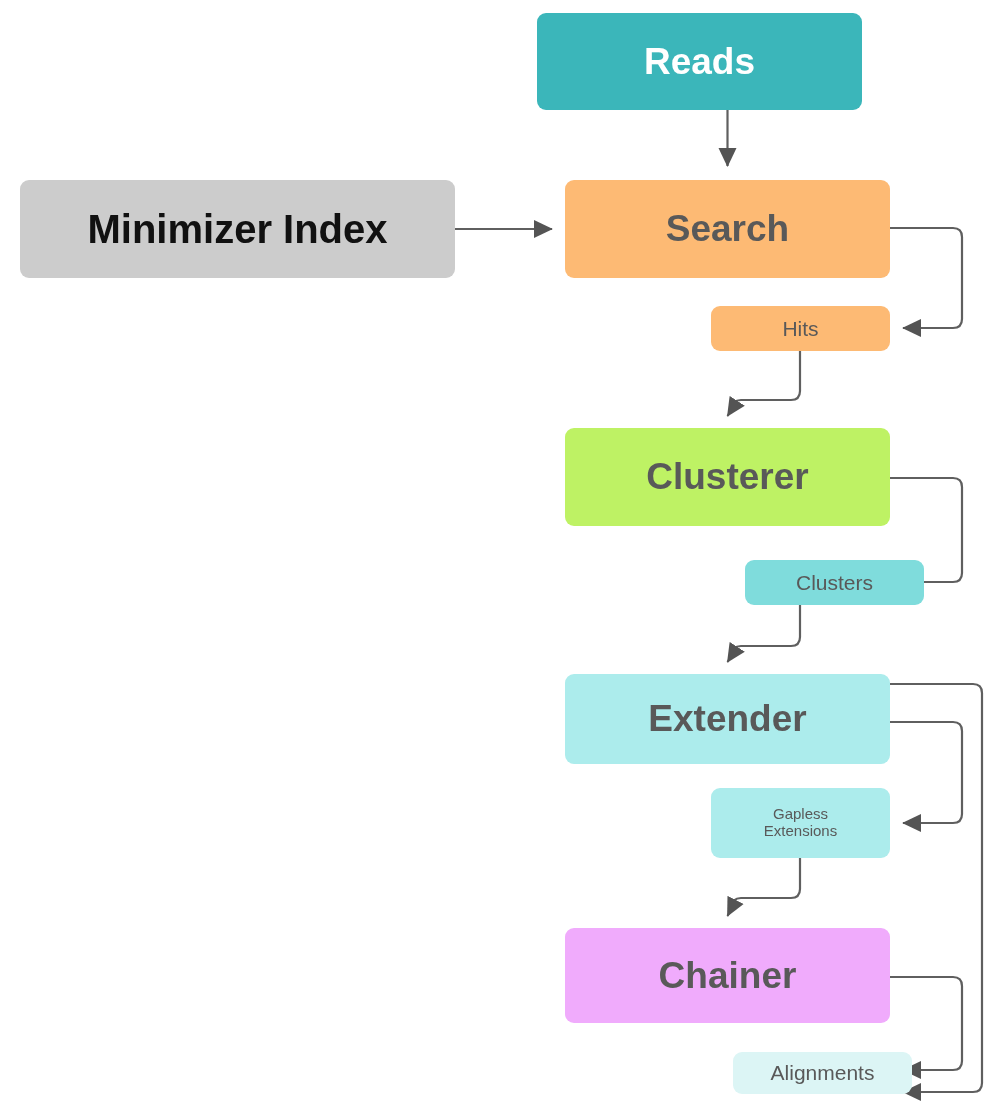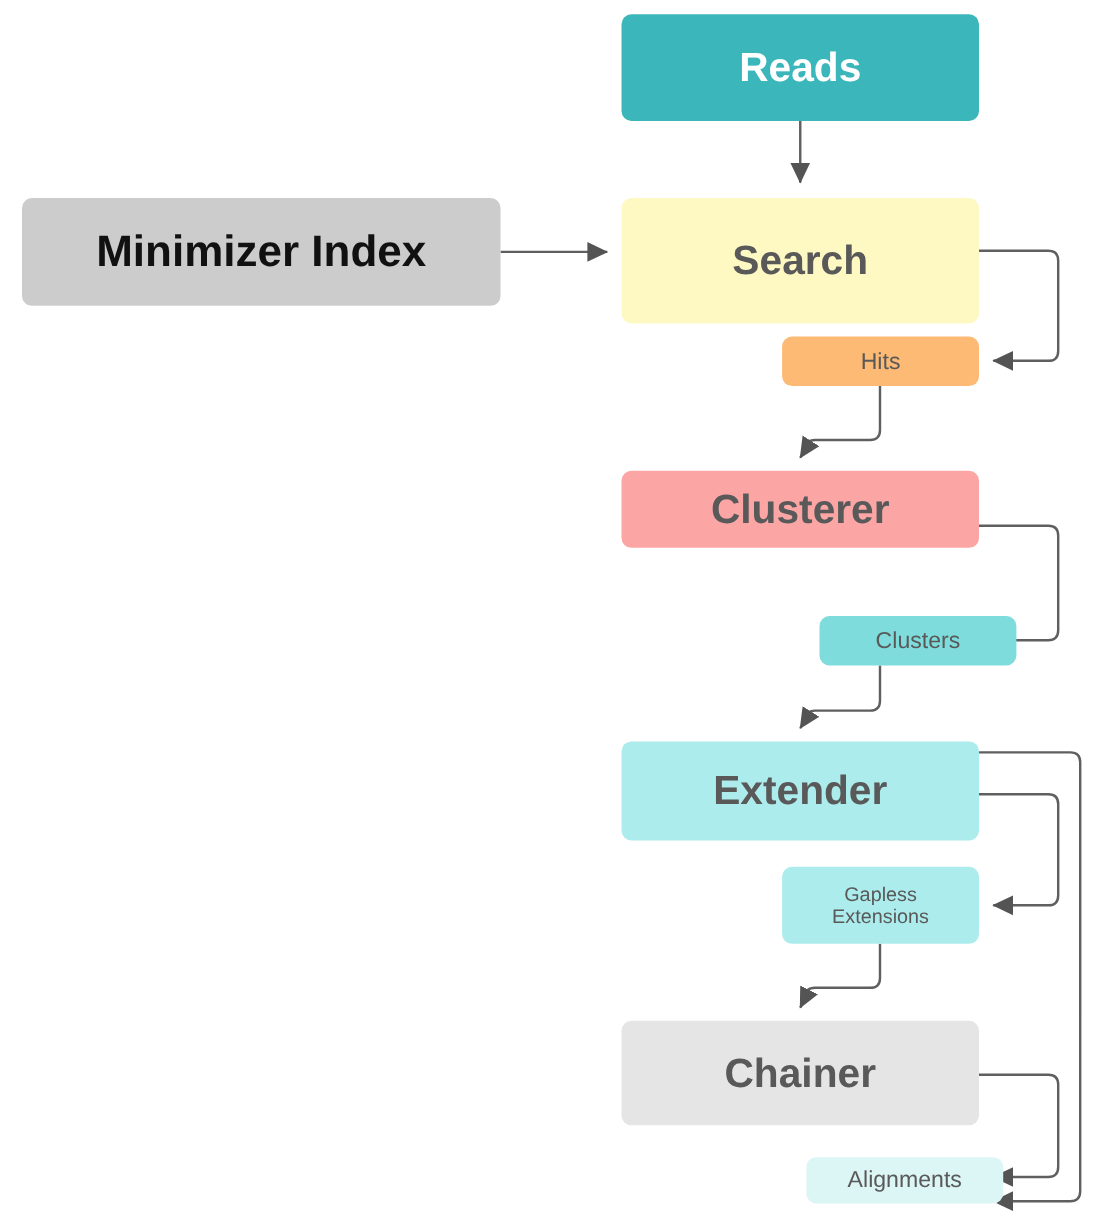--- a/index.html
+++ b/index.html
@@ -75,54 +75,54 @@
       <path d="M890,722 L953,722 Q962,722 962,731 L962,814 Q962,823 953,823 L903,823"></path>
 
       <path d="M890,684 L973,684 Q982,684 982,693 L982,1083 Q982,1092 973,1092 L903,1092"></path>
 
       <path d="M800,858 L800,889 Q800,898 791,898 L741,898 Q732,898 732,907 L727.5,916"></path>
 
       <path d="M890,977 L953,977 Q962,977 962,986 L962,1061 Q962,1070 953,1070 L903,1070"></path>
     </g>
   </svg>
 
-  <div class="node stage" style="left:565px; top:13px; width:325px; height:97px; background:#3bb6ba; color:#ffffff; font-size:37px;">
+  <div class="node stage" style="left:537px; top:13px; width:325px; height:97px; background:#3bb6ba; color:#ffffff; font-size:37px;">
     <span class="node-label">Reads</span>
   </div>
 
   <div class="node stage" style="left:20px; top:180px; width:435px; height:98px; background:#cccccc; color:#111111; font-size:40px;">
     <span class="node-label">Minimizer Index</span>
   </div>
 
-  <div class="node stage" style="left:565px; top:180px; width:325px; height:114px; background:#fef9c3; color:#595959; font-size:37px;">
+  <div class="node stage" style="left:565px; top:180px; width:325px; height:98px; background:#fdba74; color:#595959; font-size:37px;">
     <span class="node-label">Search</span>
   </div>
 
   <div class="node artifact" style="left:711px; top:306px; width:179px; height:45px; background:#fdba74; color:#595959; font-size:21px;">
     <span class="node-label">Hits</span>
   </div>
 
-  <div class="node stage" style="left:565px; top:428px; width:325px; height:70px; background:#fca5a5; color:#595959; font-size:37px;">
+  <div class="node stage" style="left:565px; top:428px; width:325px; height:98px; background:#bef264; color:#595959; font-size:37px;">
     <span class="node-label">Clusterer</span>
   </div>
 
   <div class="node artifact" style="left:711px; top:560px; width:179px; height:45px; background:#7fdcdc; color:#595959; font-size:21px;margin-left:34px;">
     <span class="node-label">Clusters</span>
   </div>
 
   <div class="node stage" style="left:565px; top:674px; width:325px; height:90px; background:#acecec; color:#595959; font-size:37px;">
     <span class="node-label">Extender</span>
   </div>
 
-  <div class="node artifact" style="left:711px; top:788px; width:179px; height:70px; background:#acecec; color:#595959; font-size:18px;">
+  <div class="node artifact" style="left:711px; top:788px; width:179px; height:70px; background:#acecec; color:#595959; font-size:15px;">
     <span class="node-label">Gapless
 Extensions</span>
   </div>
 
-  <div class="node stage" style="left:565px; top:928px; width:325px; height:95px; background:#e5e5e5; color:#595959; font-size:37px;">
+  <div class="node stage" style="left:565px; top:928px; width:325px; height:95px; background:#f0abfc; color:#595959; font-size:37px;">
     <span class="node-label">Chainer</span>
   </div>
 
   <div class="node artifact" style="left:733px; top:1052px; width:179px; height:42px; background:#dcf5f5; color:#595959; font-size:21px;">
     <span class="node-label">Alignments</span>
   </div>
 
 </div>
 
 </body></html>

